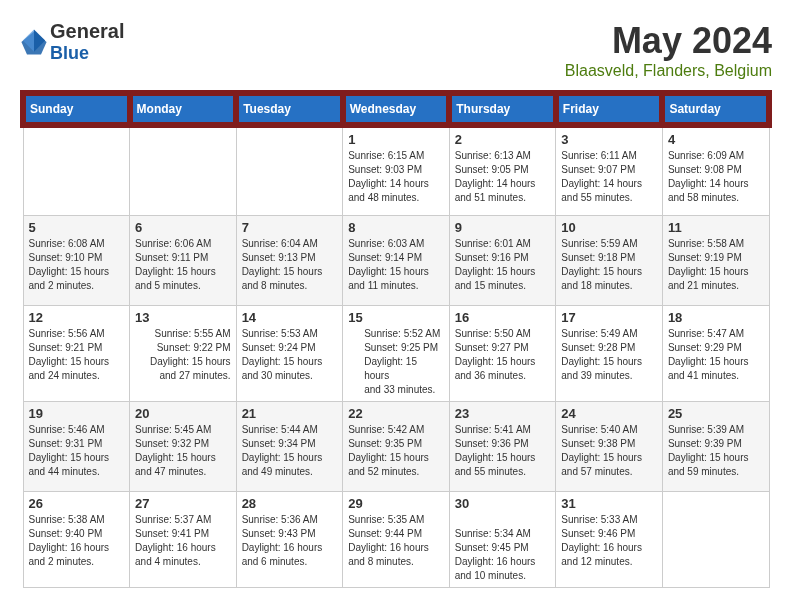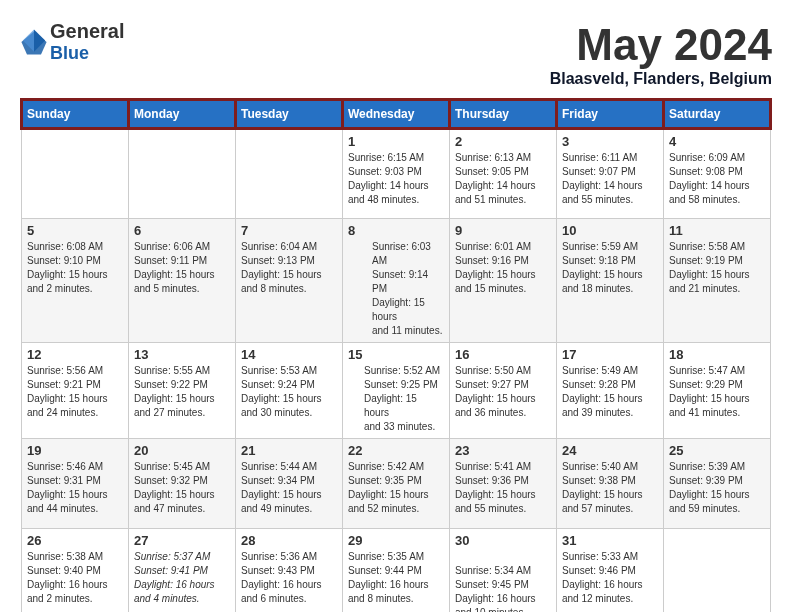--- a/index.html
+++ b/index.html
@@ -22,42 +22,42 @@
     }
     .logo-icon {
       width: 28px;
       height: 28px;
       margin-right: 2px;
     }
     .title-section {
       text-align: right;
     }
     .month-title {
-      font-size: 44px;
+      font-size: 36px;
       font-weight: bold;
       color: #333;
     }
     .location-title {
       font-size: 16px;
-      color: #0f172a;
-      font-weight: bold;
+      color: #4d7c0f;
+      font-weight: normal;
     }
     table {
       width: 100%;
       border-collapse: collapse;
       table-layout: fixed;
     }
     thead th {
       background-color: #2671c4;
       color: #fff;
       font-size: 12px;
       font-weight: bold;
       padding: 6px 4px;
       text-align: left;
-      border: 3px solid #7f1d1d;
+      border: 6px solid #7f1d1d;
     }
     tbody td {
       border: 1px solid #ccc;
       vertical-align: top;
       padding: 4px 5px;
       font-size: 10.5px;
       color: #333;
       height: 90px;
     }
     .day-number {
@@ -165,21 +165,21 @@
         </td>
         <td>
           <div class="day-number">7</div>
           <div class="day-info" style="white-space: pre-line;">Sunrise: 6:04 AM
 Sunset: 9:13 PM
 Daylight: 15 hours
 and 8 minutes.</div>
         </td>
         <td>
           <div class="day-number">8</div>
-          <div class="day-info" style="white-space: pre-line; margin-left: 24px;">Sunrise: 6:03 AM
+          <div class="day-info" style="white-space: pre-line;">Sunrise: 6:03 AM
 Sunset: 9:14 PM
 Daylight: 15 hours
 and 11 minutes.</div>
         </td>
         <td>
           <div class="day-number">9</div>
           <div class="day-info" style="white-space: pre-line;">Sunrise: 6:01 AM
 Sunset: 9:16 PM
 Daylight: 15 hours
 and 15 minutes.</div>
@@ -202,21 +202,21 @@
       <tr>
         <td>
           <div class="day-number">12</div>
           <div class="day-info" style="white-space: pre-line;">Sunrise: 5:56 AM
 Sunset: 9:21 PM
 Daylight: 15 hours
 and 24 minutes.</div>
         </td>
         <td>
           <div class="day-number">13</div>
-          <div class="day-info" style="white-space: pre-line;">Sunrise: 5:55 AM
+          <div class="day-info" style="white-space: pre-line; text-align: right;">Sunrise: 5:55 AM
 Sunset: 9:22 PM
 Daylight: 15 hours
 and 27 minutes.</div>
         </td>
         <td>
           <div class="day-number">14</div>
           <div class="day-info" style="white-space: pre-line;">Sunrise: 5:53 AM
 Sunset: 9:24 PM
 Daylight: 15 hours
 and 30 minutes.</div>
@@ -304,21 +304,21 @@
       <tr>
         <td>
           <div class="day-number">26</div>
           <div class="day-info" style="white-space: pre-line;">Sunrise: 5:38 AM
 Sunset: 9:40 PM
 Daylight: 16 hours
 and 2 minutes.</div>
         </td>
         <td>
           <div class="day-number">27</div>
-          <div class="day-info" style="white-space: pre-line; font-style: italic;">Sunrise: 5:37 AM
+          <div class="day-info" style="white-space: pre-line;">Sunrise: 5:37 AM
 Sunset: 9:41 PM
 Daylight: 16 hours
 and 4 minutes.</div>
         </td>
         <td>
           <div class="day-number">28</div>
           <div class="day-info" style="white-space: pre-line;">Sunrise: 5:36 AM
 Sunset: 9:43 PM
 Daylight: 16 hours
 and 6 minutes.</div>

